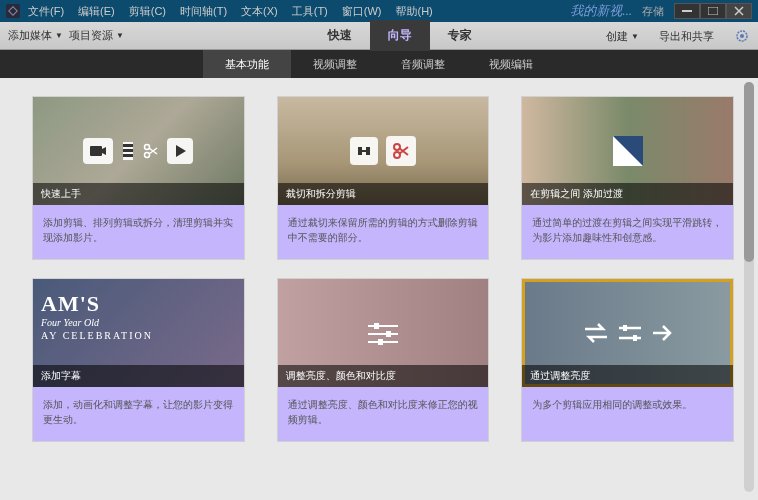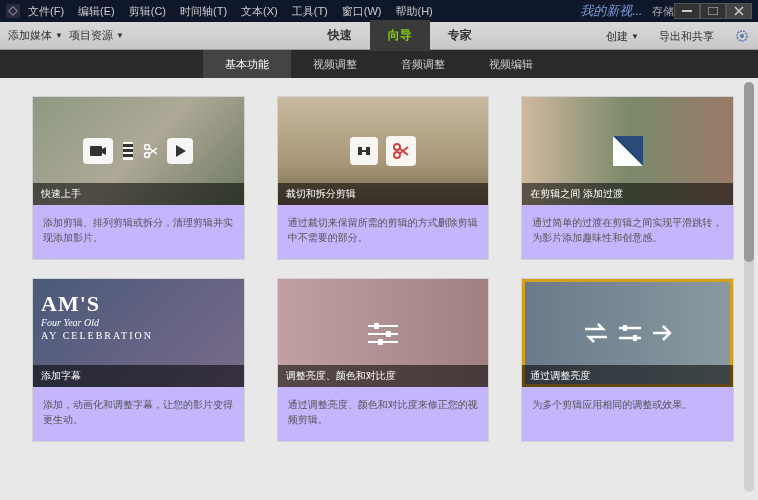--- a/index.html
+++ b/index.html
@@ -1,35 +1,35 @@
 <!DOCTYPE html>
 <html><head>
 <meta charset="utf-8">
 <style>
 * { margin: 0; padding: 0; box-sizing: border-box; }
 body { font-family: "Microsoft YaHei", sans-serif; font-size: 11px; background: #fff; width: 758px; height: 500px; overflow: hidden; }
 
-.titlebar { background: #0f172a; height: 22px; display: flex; align-items: center; color: #ccc; padding: 0 6px; }
+.titlebar { background: #0c4a6e; height: 22px; display: flex; align-items: center; color: #ccc; padding: 0 6px; }
 .logo { width: 14px; height: 14px; background: #2a2a3a; border-radius: 2px; display: flex; align-items: center; justify-content: center; margin-right: 8px; }
 .logo svg { width: 10px; height: 10px; }
 .menus { display: flex; gap: 14px; }
 .menu-item { color: #ccc; font-size: 11px; cursor: pointer; }
 .spacer { flex: 1; }
 .proj-title { color: #7a9cd6; font-style: italic; font-family: cursive; font-size: 13px; margin-right: 10px; }
-.save-label { color: #aaa; font-size: 11px; }
+.save-label { color: #aaa; font-size: 11px; margin-right: 10px; }
 .win-ctrls { display: flex; gap: 0; }
 .win-btn { width: 26px; height: 16px; background: #333; display: flex; align-items: center; justify-content: center; color: #ccc; font-size: 10px; cursor: pointer; border: 1px solid #555; }
 .win-btn:last-child { background: #444; }
 
 .toolbar { background: linear-gradient(#d8d8d8,#c8c8c8); height: 28px; display: flex; align-items: center; padding: 0 8px; border-bottom: 1px solid #999; }
 .tb-item { color: #333; font-size: 11px; margin-right: 6px; cursor: pointer; display: flex; align-items: center; gap: 3px; }
 .dd-arrow { font-size: 8px; }
 .mode-tabs { display: flex; margin-left: 180px; align-items: center; }
 .mode-tab { padding: 7px 18px; color: #333; font-size: 12px; font-weight: bold; cursor: pointer; }
-.mode-tab.active { background: #3a3a3a; color: #84cc16; font-family: Liberation Mono, monospace; }
+.mode-tab.active { background: #3a3a3a; color: #c4b5fd; font-family: Liberation Mono, monospace; }
 .right-tools { margin-left: auto; display: flex; align-items: flex-end; gap: 14px; }
 .gear { width: 16px; height: 16px; color: #5a7ab0; }
 
 .sub-tabs { background: #2a2a2a; height: 28px; display: flex; align-items: flex-start; justify-content: center; gap: 0; }
 .sub-tab { padding: 7px 22px; color: #ccc; font-size: 11px; cursor: pointer; }
 .sub-tab.active { background: #444; color: #fff; }
 
 .content { background: #e8e8e8; height: 422px; overflow-y: auto; padding: 18px 24px; position: relative; }
 .grid { display: grid; grid-template-columns: repeat(3, 1fr); gap: 18px 24px; }
 

